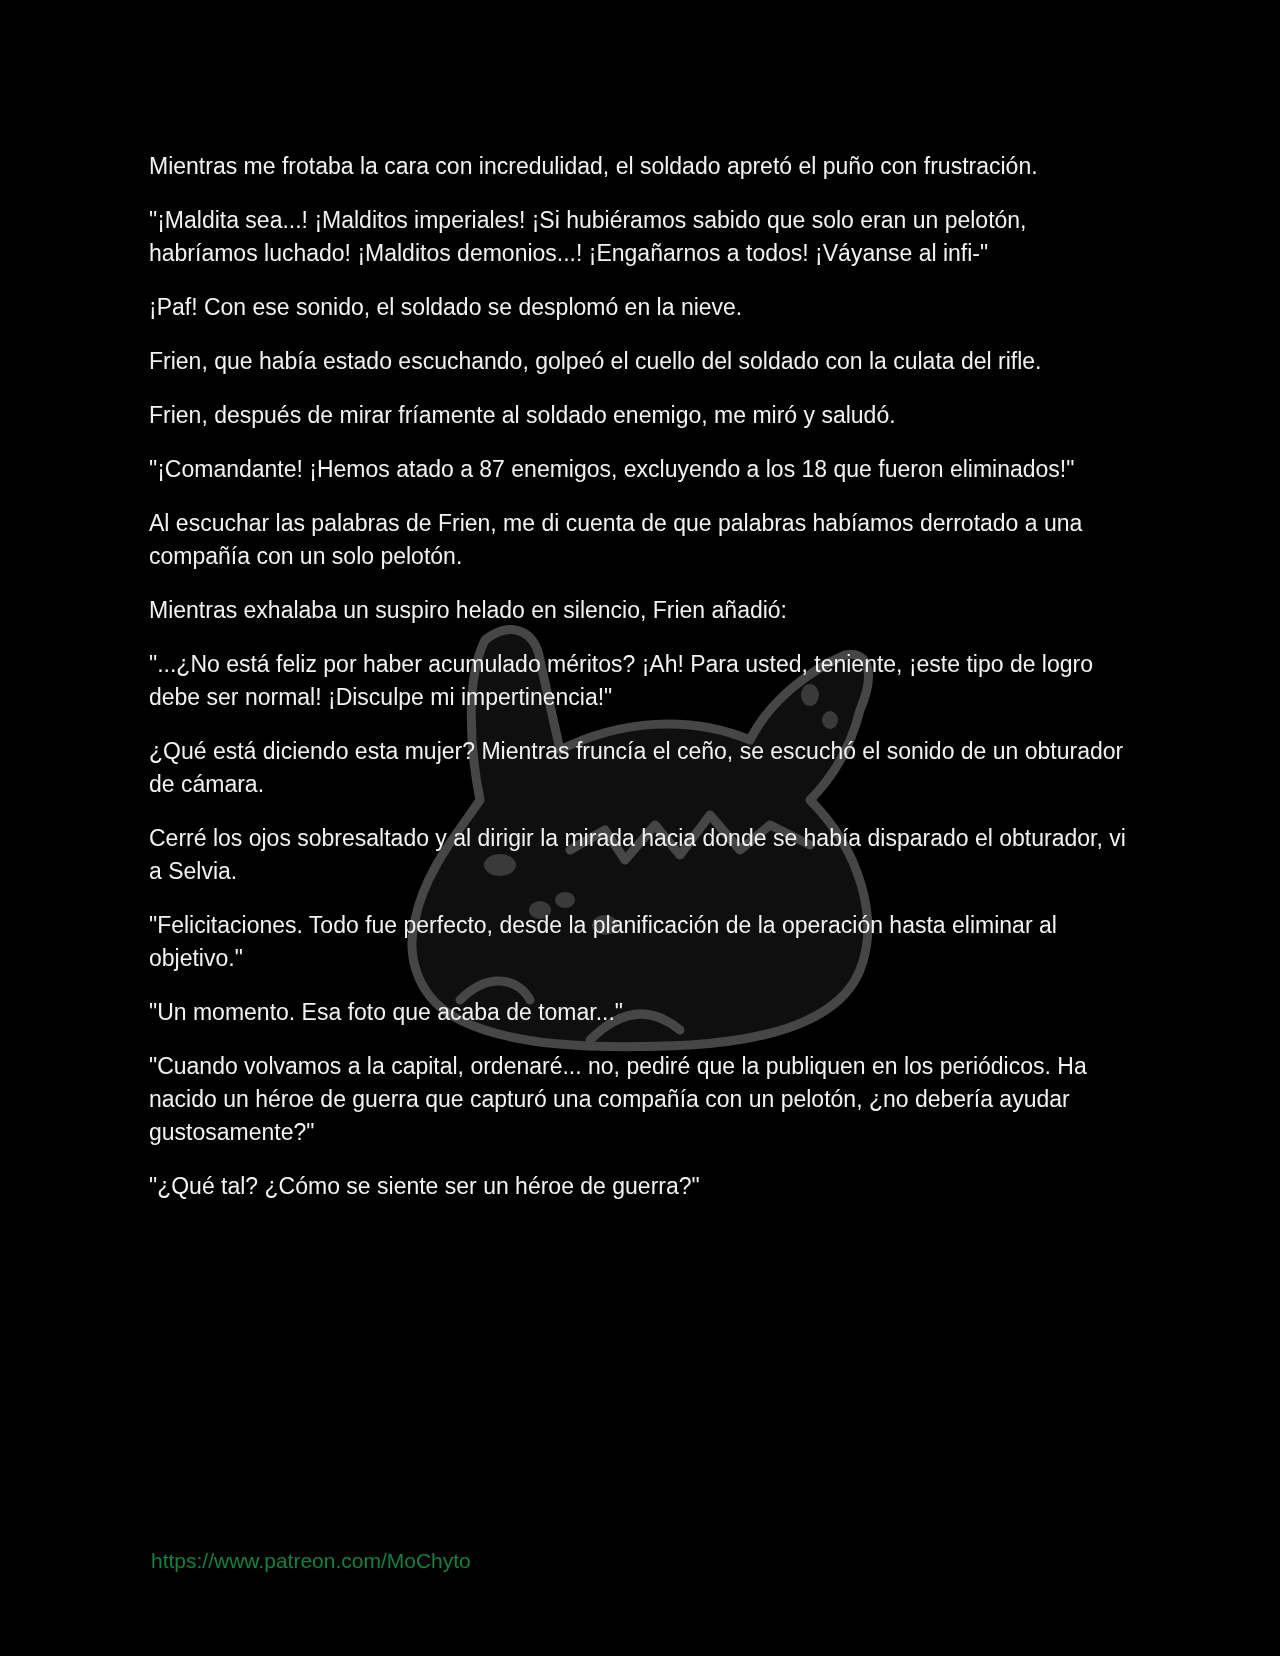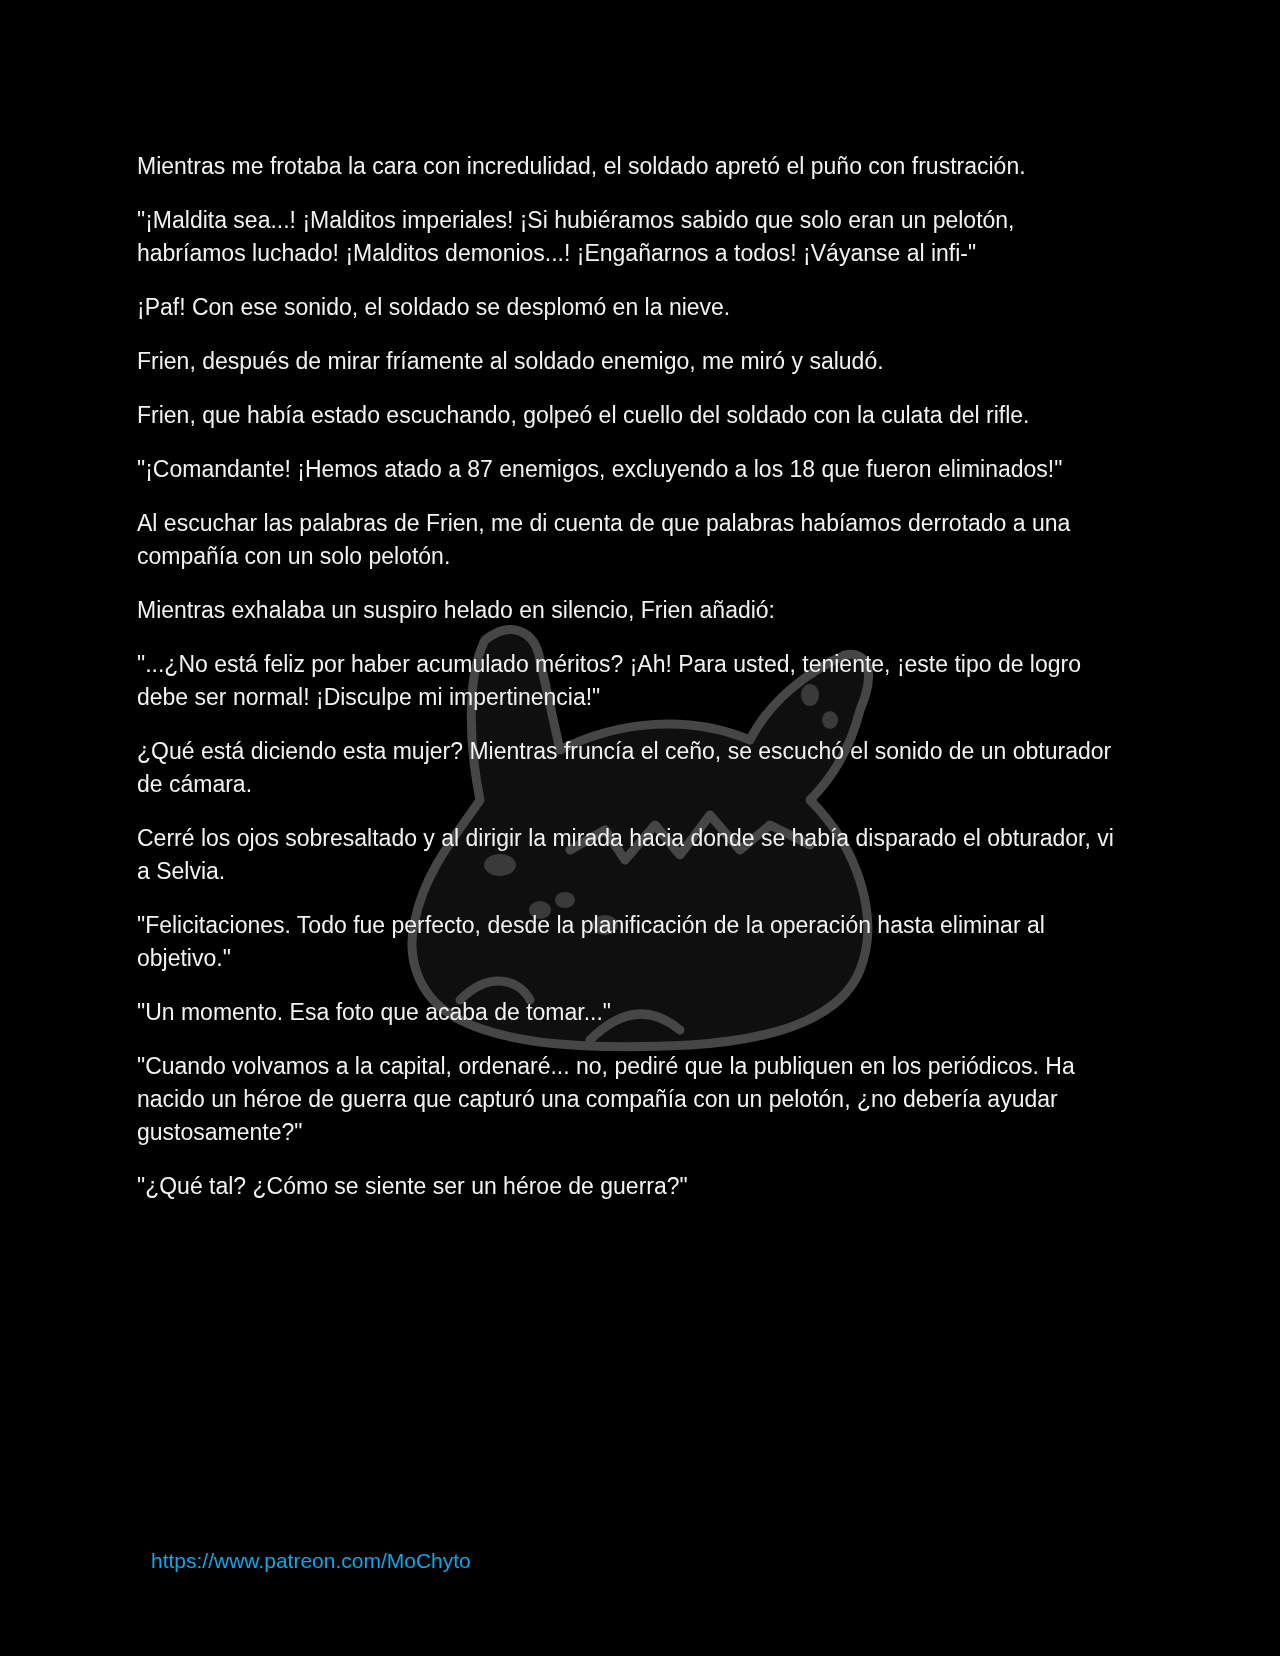--- a/index.html
+++ b/index.html
@@ -1,23 +1,23 @@
 <!DOCTYPE html>
 <html><head>
   <meta charset="utf-8">
   <style>
     html, body { margin: 0; padding: 0; background: #000; }
     body {
       width: 1280px; height: 1656px; position: relative; overflow: hidden;
       font-family: "Liberation Sans", sans-serif; color: #f2f2f2;
     }
     .watermark { position: absolute; left: 390px; top: 600px; width: 540px; height: 470px; z-index: 0; }
-    .content { position: absolute; left: 137px; top: 150px; width: 980px; z-index: 1; }
+    .content { position: absolute; left: 149px; top: 150px; width: 980px; z-index: 1; }
     .para { font-size: 23px; line-height: 33px; margin: 0 0 21px 0; }
-    .footer-link { position: absolute; left: 151px; top: 1549px; font-size: 21px; color: #0ea5e9; text-decoration: none; z-index: 1; }
+    .footer-link { position: absolute; left: 151px; top: 1549px; font-size: 21px; color: #15803d; text-decoration: none; z-index: 1; }
   </style>
 </head>
 <body>
 
 <svg class="watermark" viewBox="0 0 540 470">
   <g fill="#111" stroke="#4e4e4e" stroke-width="9" stroke-linecap="round" stroke-linejoin="round" opacity="0.9">
     <path d="M95 40 C120 20 145 30 150 60 L170 150 C230 120 300 115 360 140 C380 100 420 70 455 55 C480 50 485 75 470 110 C460 150 440 180 420 200 C470 250 490 320 470 370 C450 420 380 440 300 445 C200 450 120 445 70 420 C30 400 15 360 25 320 C35 270 70 230 90 200 C80 150 75 80 95 40 Z"></path>
     <path d="M180 250 L215 230 L235 260 L265 225 L290 255 L320 215 L350 250 L380 225 L420 245" fill="none"></path>
     <path d="M70 400 C100 370 130 380 140 400" fill="none"></path>
     <path d="M200 440 C230 410 260 405 290 430" fill="none"></path>
@@ -29,22 +29,22 @@
     <ellipse cx="215" cy="325" rx="13" ry="10"></ellipse>
     <ellipse cx="420" cy="95" rx="9" ry="11"></ellipse>
     <ellipse cx="440" cy="120" rx="8" ry="9"></ellipse>
   </g>
 </svg>
 
 <div class="content">
   <p class="para">Mientras me frotaba la cara con incredulidad, el soldado apretó el puño con frustración.</p>
   <p class="para">"¡Maldita sea...! ¡Malditos imperiales! ¡Si hubiéramos sabido que solo eran un pelotón, habríamos luchado! ¡Malditos demonios...! ¡Engañarnos a todos! ¡Váyanse al infi-"</p>
   <p class="para">¡Paf! Con ese sonido, el soldado se desplomó en la nieve.</p>
+  <p class="para">Frien, que había estado escuchando, golpeó el cuello del soldado con la culata del rifle.</p>
   <p class="para">Frien, después de mirar fríamente al soldado enemigo, me miró y saludó.</p>
-  <p class="para">Frien, que había estado escuchando, golpeó el cuello del soldado con la culata del rifle.</p>
   <p class="para">"¡Comandante! ¡Hemos atado a 87 enemigos, excluyendo a los 18 que fueron eliminados!"</p>
   <p class="para">Al escuchar las palabras de Frien, me di cuenta de que palabras habíamos derrotado a una compañía con un solo pelotón.</p>
   <p class="para">Mientras exhalaba un suspiro helado en silencio, Frien añadió:</p>
   <p class="para">"...¿No está feliz por haber acumulado méritos? ¡Ah! Para usted, teniente, ¡este tipo de logro debe ser normal! ¡Disculpe mi impertinencia!"</p>
   <p class="para">¿Qué está diciendo esta mujer? Mientras fruncía el ceño, se escuchó el sonido de un obturador de cámara.</p>
   <p class="para">Cerré los ojos sobresaltado y al dirigir la mirada hacia donde se había disparado el obturador, vi a Selvia.</p>
   <p class="para">"Felicitaciones. Todo fue perfecto, desde la planificación de la operación hasta eliminar al objetivo."</p>
   <p class="para">"Un momento. Esa foto que acaba de tomar..."</p>
   <p class="para">"Cuando volvamos a la capital, ordenaré... no, pediré que la publiquen en los periódicos. Ha nacido un héroe de guerra que capturó una compañía con un pelotón, ¿no debería ayudar gustosamente?"</p>
   <p class="para">"¿Qué tal? ¿Cómo se siente ser un héroe de guerra?"</p>

